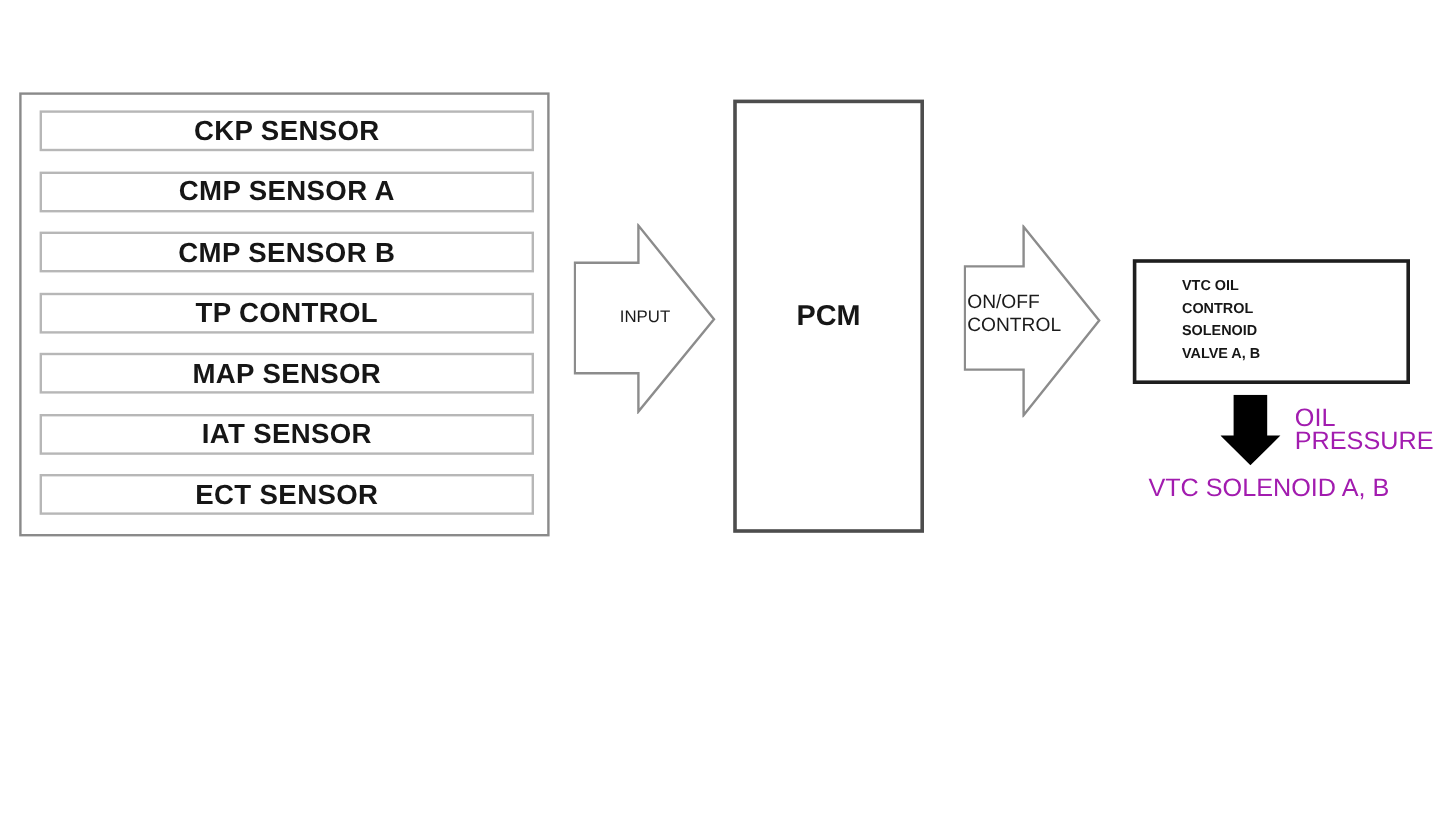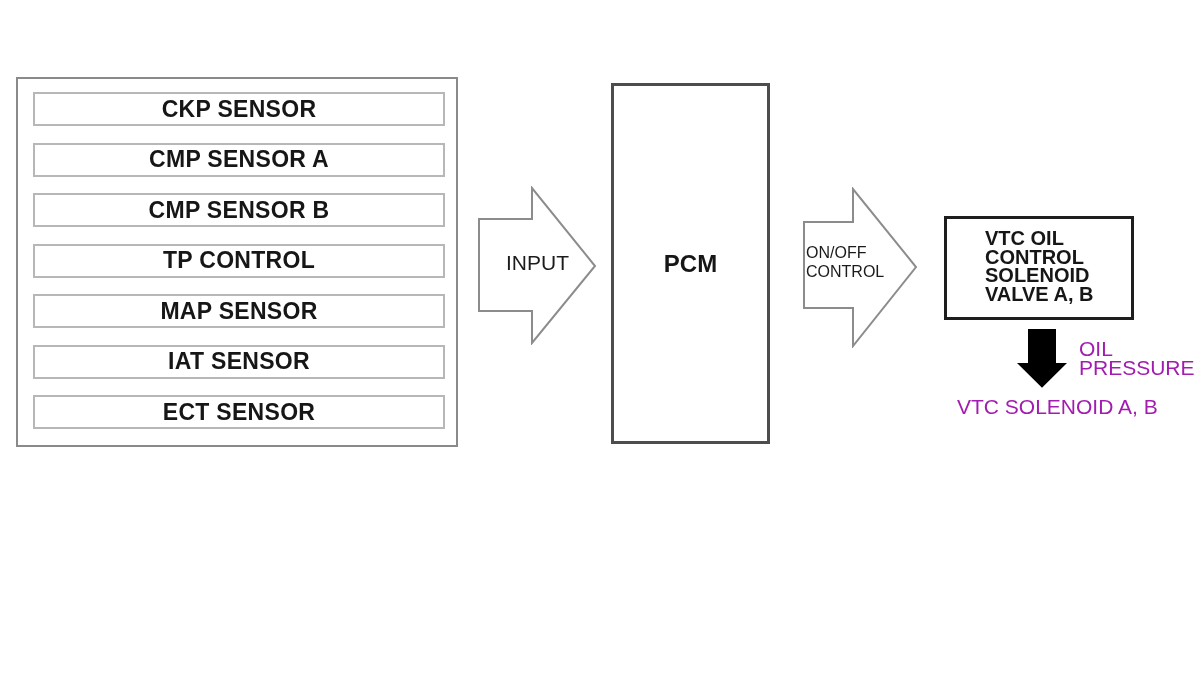--- a/index.html
+++ b/index.html
@@ -56,46 +56,46 @@
     justify-content: center;
     font-size: 24px;
     font-weight: bold;
     color: #161616;
   }
 
   
   .flow-arrow-svg { display: block; }
 
   .arrow-label {
-    font-size: 21px;
+    font-size: 14px;
     color: #1b1b1b;
     line-height: 22px;
     white-space: nowrap;
   }
   .input-label {
     left: 478px; top: 252px;
     width: 119px;
     text-align: center;
   }
   .onoff-label {
     left: 806px; top: 244px;
     font-size: 16px;
     line-height: 18.5px;
     text-align: left;
   }
 
   
   .vtc-box {
     left: 944px; top: 216px;
-    width: 190px; height: 104px;
+    width: 231px; height: 104px;
     box-sizing: border-box;
     border: 3px solid #1e1e1e;
     background: #ffffff;
     padding: 10px 4px 0 38px;
-    font-size: 20px;
+    font-size: 12px;
     font-weight: bold;
     line-height: 18.5px;
     color: #161616;
     white-space: nowrap;
   }
 
   .plain-label {
     font-size: 21px;
     line-height: 18.5px;
     color: #a21caf;

